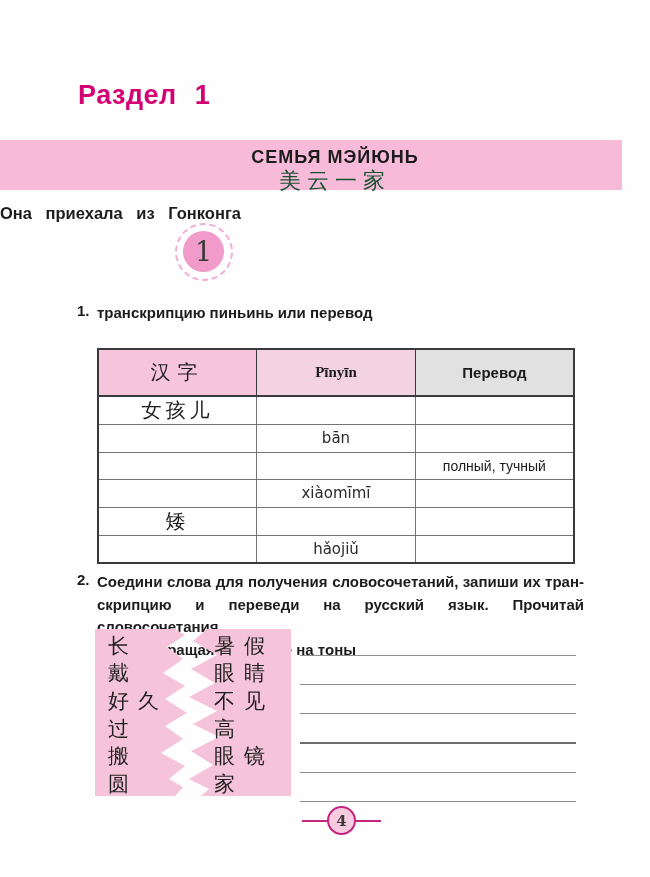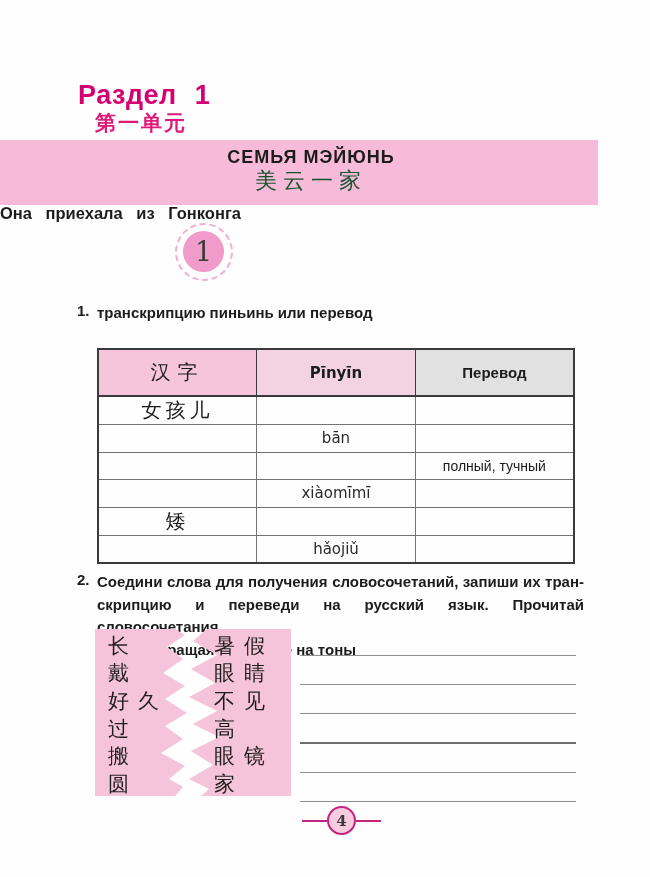--- a/index.html
+++ b/index.html
@@ -25,22 +25,22 @@
 
   .section-title{
     position:absolute;left:78px;top:82px;font-size:27px;font-weight:bold;
     color:var(--heading-magenta);word-spacing:10px;letter-spacing:0.5px;line-height:1;
   }
   .section-title-zh{
     position:absolute;left:95px;top:110px;font-size:21px;line-height:1.2;
     color:var(--chinese-magenta);letter-spacing:2px;font-weight:bold;
   }
   .banner{
-    position:absolute;left:0;top:140px;width:574px;height:65px;
-    background:var(--banner-pink);text-align:center;padding-left:24px;box-sizing:content-box;
+    position:absolute;left:0;top:140px;width:574px;height:50px;
+    background:var(--banner-pink);text-align:center;padding-left:48px;box-sizing:content-box;
   }
   .banner-ru{font-size:18px;font-weight:bold;letter-spacing:1px;margin-top:7px;line-height:21px;}
   .banner-zh{font-size:22px;letter-spacing:6px;line-height:25px;color:#14532d;}
   .lesson-subtitle{
     position:absolute;left:0;top:204px;width:650px;text-align:left;
     font-size:16.5px;font-weight:bold;word-spacing:9px;
   }
   .badge-ring{
     position:absolute;left:175px;top:223px;width:54px;height:54px;border-radius:50%;
     border:2px dashed var(--badge-dash-pink);transform:rotate(12deg);
@@ -61,21 +61,21 @@
 
   table.vocab{
     position:absolute;left:97px;top:348px;width:478px;border-collapse:collapse;
     border:2px solid #3a3a3a;table-layout:fixed;
   }
   table.vocab th{
     height:24px;border:1.5px solid #3a3a3a;border-bottom:2px solid #3a3a3a;
     font-size:15px;font-weight:bold;padding:9px;text-align:center;vertical-align:middle;
   }
   table.vocab th.c0{background:var(--table-header-pink);font-family:"DejaVu Serif",serif;font-size:20px;font-weight:normal;letter-spacing:7px;}
-  table.vocab th.c1{background:var(--table-header-pink-light);}
+  table.vocab th.c1{background:var(--table-header-pink-light);font-family:Liberation Serif, serif;}
   table.vocab th.c2{background:var(--table-header-gray);}
   table.vocab td{
     height:26.5px;border:1px solid #737373;padding:0 6px;text-align:center;vertical-align:middle;
   }
   table.vocab td.c0{font-family:"DejaVu Serif",serif;font-size:20px;letter-spacing:4px;}
   table.vocab td.c1{font-family:"DejaVu Sans",sans-serif;font-size:15px;color:#2a2a2a;}
   table.vocab td.c2{font-size:14px;border-radius:11px;}
 
   .torn-wrap{position:absolute;left:95px;top:629px;width:196px;height:167px;}
   .torn-wrap svg{position:absolute;left:0;top:0;}
@@ -95,21 +95,20 @@
     background:var(--footer-circle-fill);display:flex;align-items:center;justify-content:center;
     font-size:15px;font-weight:bold;color:#3a3a3a;font-family:"DejaVu Serif",serif;
   }
 </style>
 </head>
 <body>
 
 <div class="page">
 
   <div class="section-title">Раздел 1</div>
-  <div class="section-title-zh zh">第一单元</div>
 
   <div class="banner">
     <div class="banner-ru">СЕМЬЯ МЭЙЮНЬ</div>
     <div class="banner-zh zh">美云一家</div>
   </div>
 
   <div class="lesson-subtitle">Она приехала из Гонконга</div>
 
   <div class="badge-ring"></div>
   <div class="badge">

